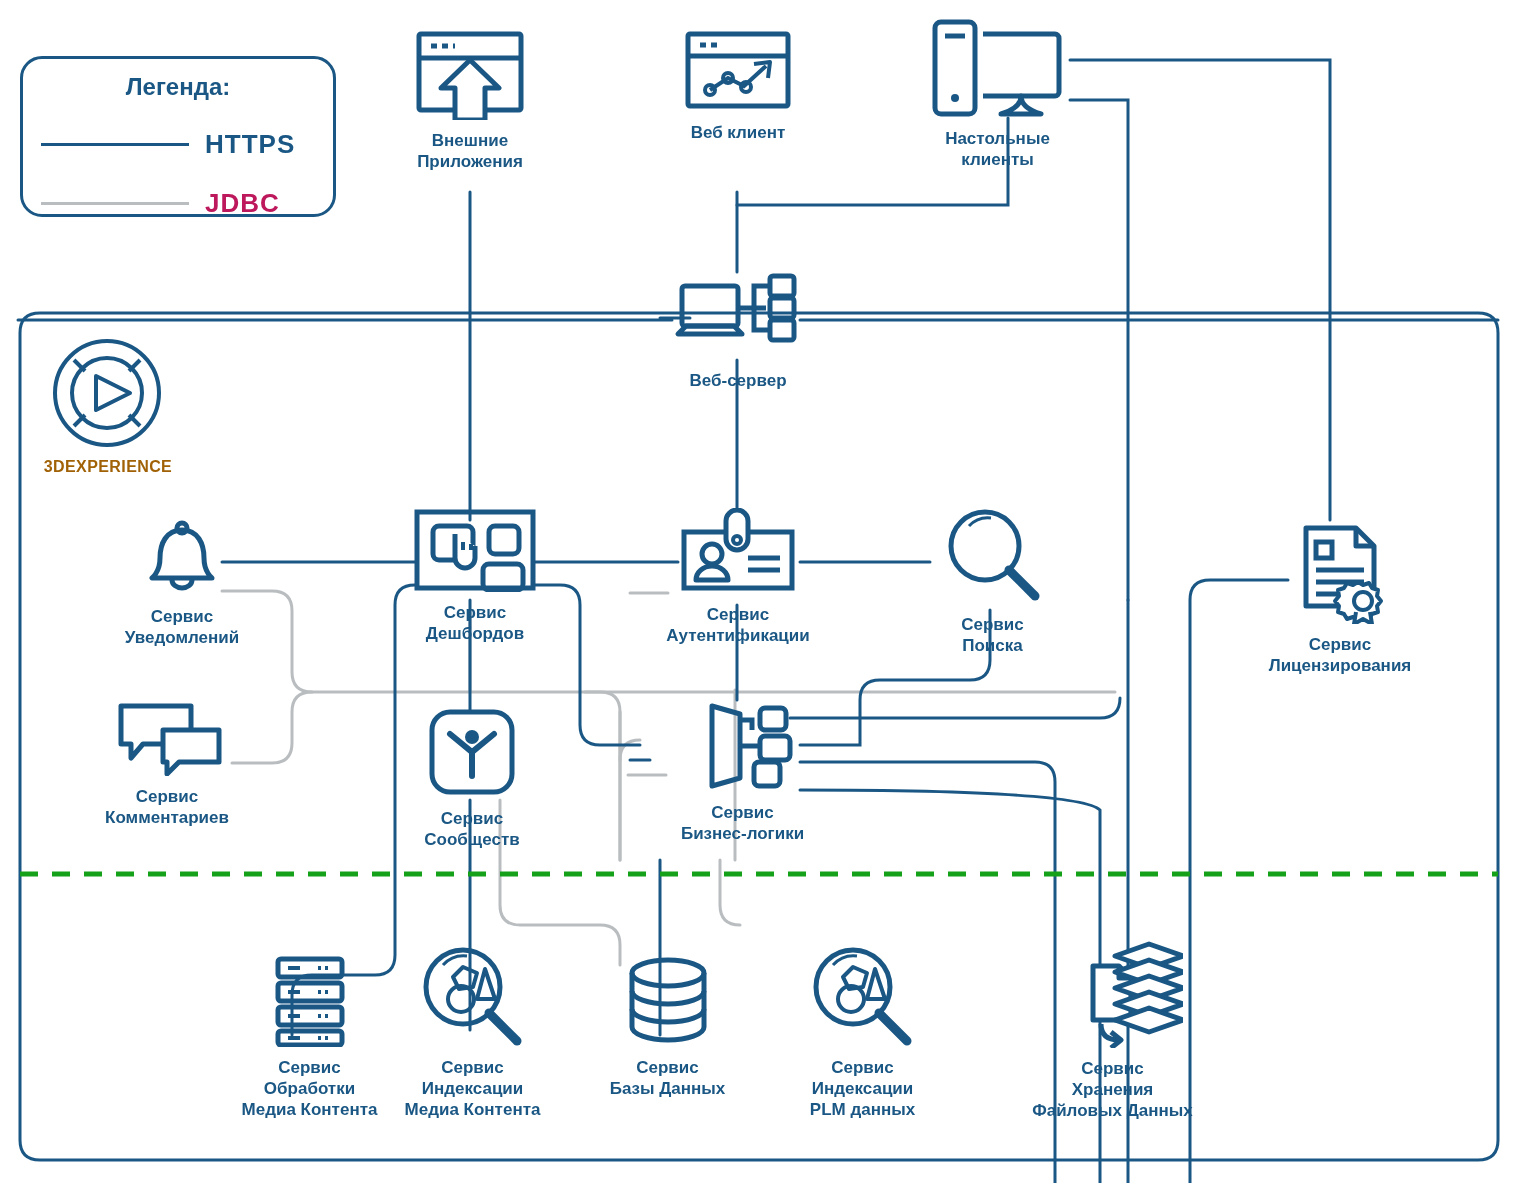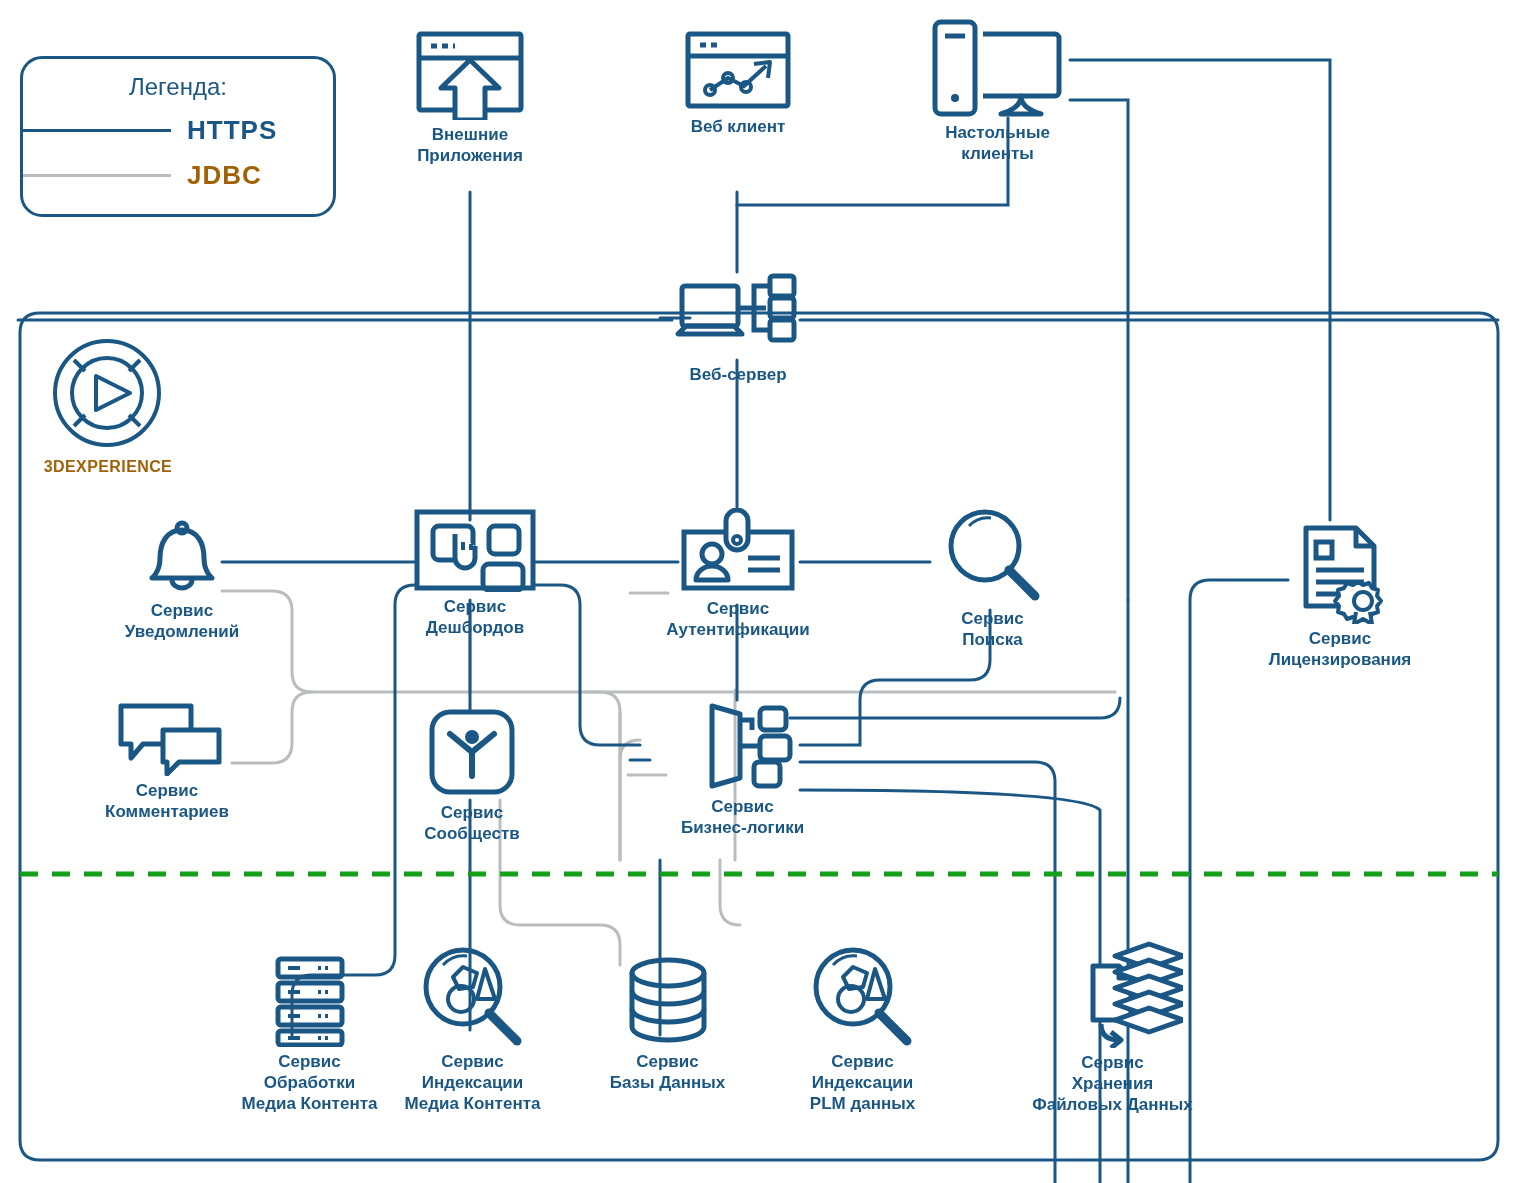--- a/index.html
+++ b/index.html
@@ -2,31 +2,31 @@
 <html><head>
 <meta charset="utf-8">
 <style>
   html,body{margin:0;padding:0;background:#ffffff;}
   body{width:1516px;height:1183px;position:relative;overflow:hidden;
        font-family:"Liberation Sans","DejaVu Sans",sans-serif;}
   #stage{position:absolute;left:0;top:0;width:1516px;height:1183px;}
   svg.layer{position:absolute;left:0;top:0;width:1516px;height:1183px;overflow:visible;}
   .node{position:absolute;display:flex;flex-direction:column;align-items:center;}
   .node .ico{display:block;}
-  .lbl{margin-top:4px;text-align:center;color:#1a5784;font-weight:bold;
+  .lbl{margin-top:10px;text-align:center;color:#1a5784;font-weight:bold;
        font-size:17px;line-height:21px;white-space:pre;letter-spacing:0px;}
   
   #legend{position:absolute;left:20px;top:56px;width:310px;height:155px;
           border:3px solid #1a5784;border-radius:22px;background:#fff;}
-  #legend .ttl{text-align:center;color:#1a5784;font-weight:normal;font-size:24px;margin-top:14px;}
-  #legend .row{display:flex;align-items:center;margin-top:14px;}
+  #legend .ttl{text-align:center;color:#1a5784;font-weight:bold;font-size:24px;margin-top:14px;}
+  #legend .row{display:flex;align-items:center;margin-top:28px;padding-left:18px;}
   #legend .swatch{width:148px;height:0;border-top:3px solid #1a5784;}
   #legend .swatch.jdbc{border-top:3px solid #b9bdbf;}
   #legend .key{margin-left:16px;font-size:26px;font-weight:bold;color:#1a5784;letter-spacing:1px;}
-  #legend .key.jdbc{color:#a16207;}
+  #legend .key.jdbc{color:#be185d;}
   #brandtxt{position:absolute;left:28px;top:458px;width:160px;text-align:center;
             color:#a16207;font-weight:bold;font-size:16px;letter-spacing:.4px;}
 </style>
 </head>
 <body>
 
 <div id="stage">
 
   <svg class="layer" viewBox="0 0 1516 1183" preserveAspectRatio="none">
     <g fill="none" stroke="#b9bdbf" stroke-width="3" stroke-linecap="round">

